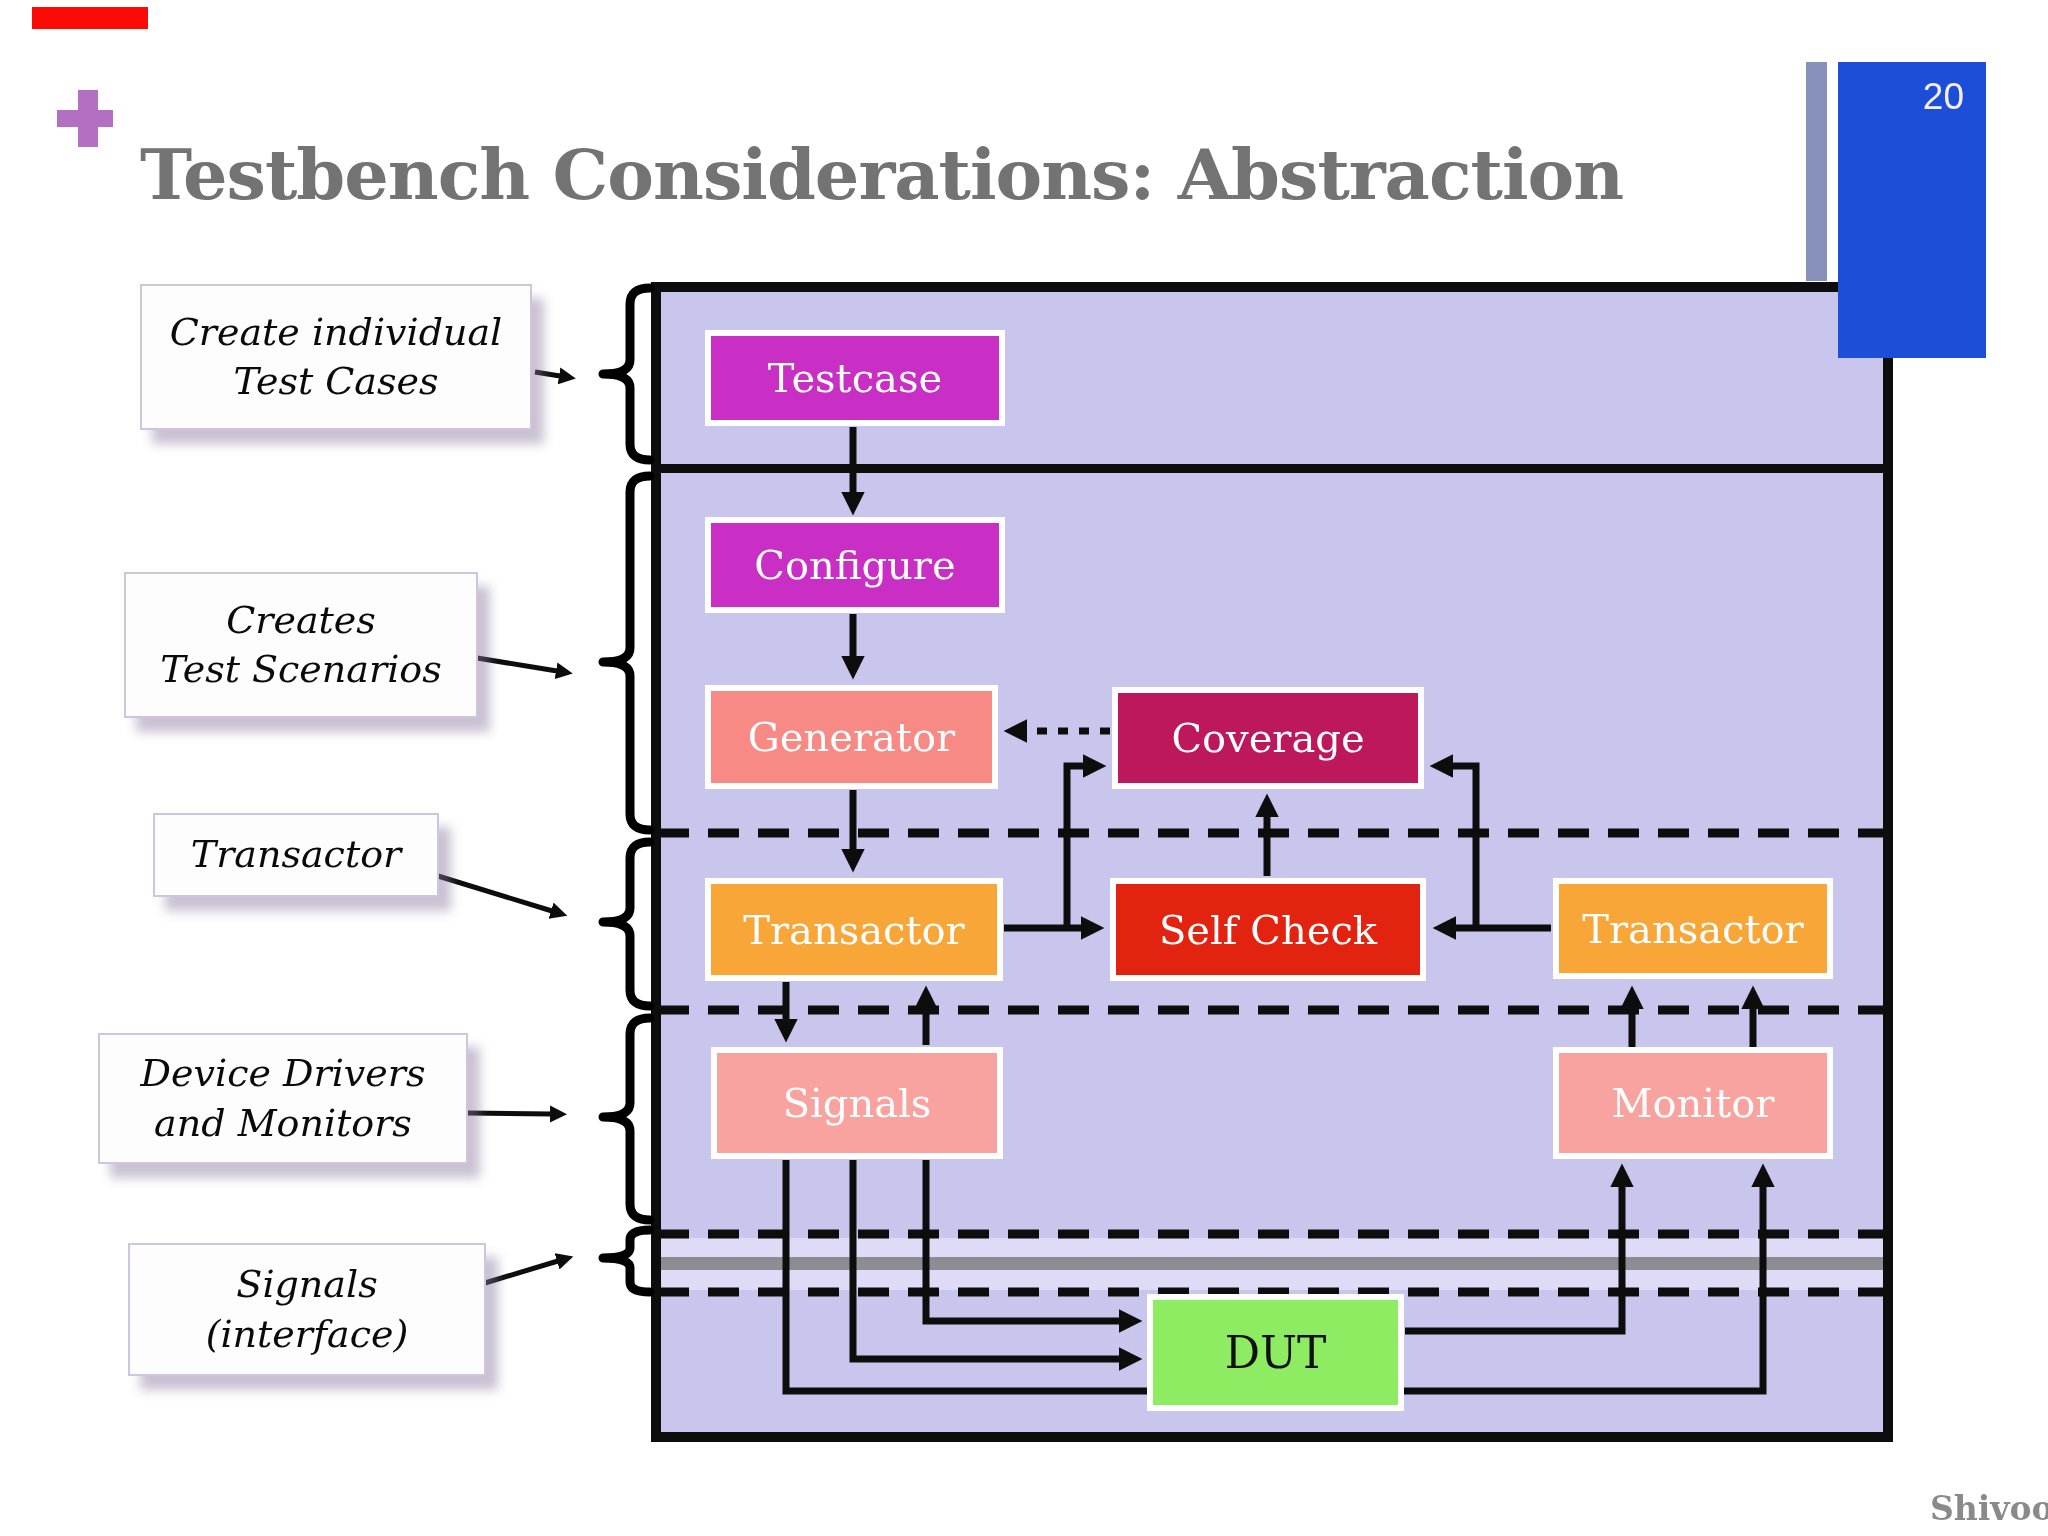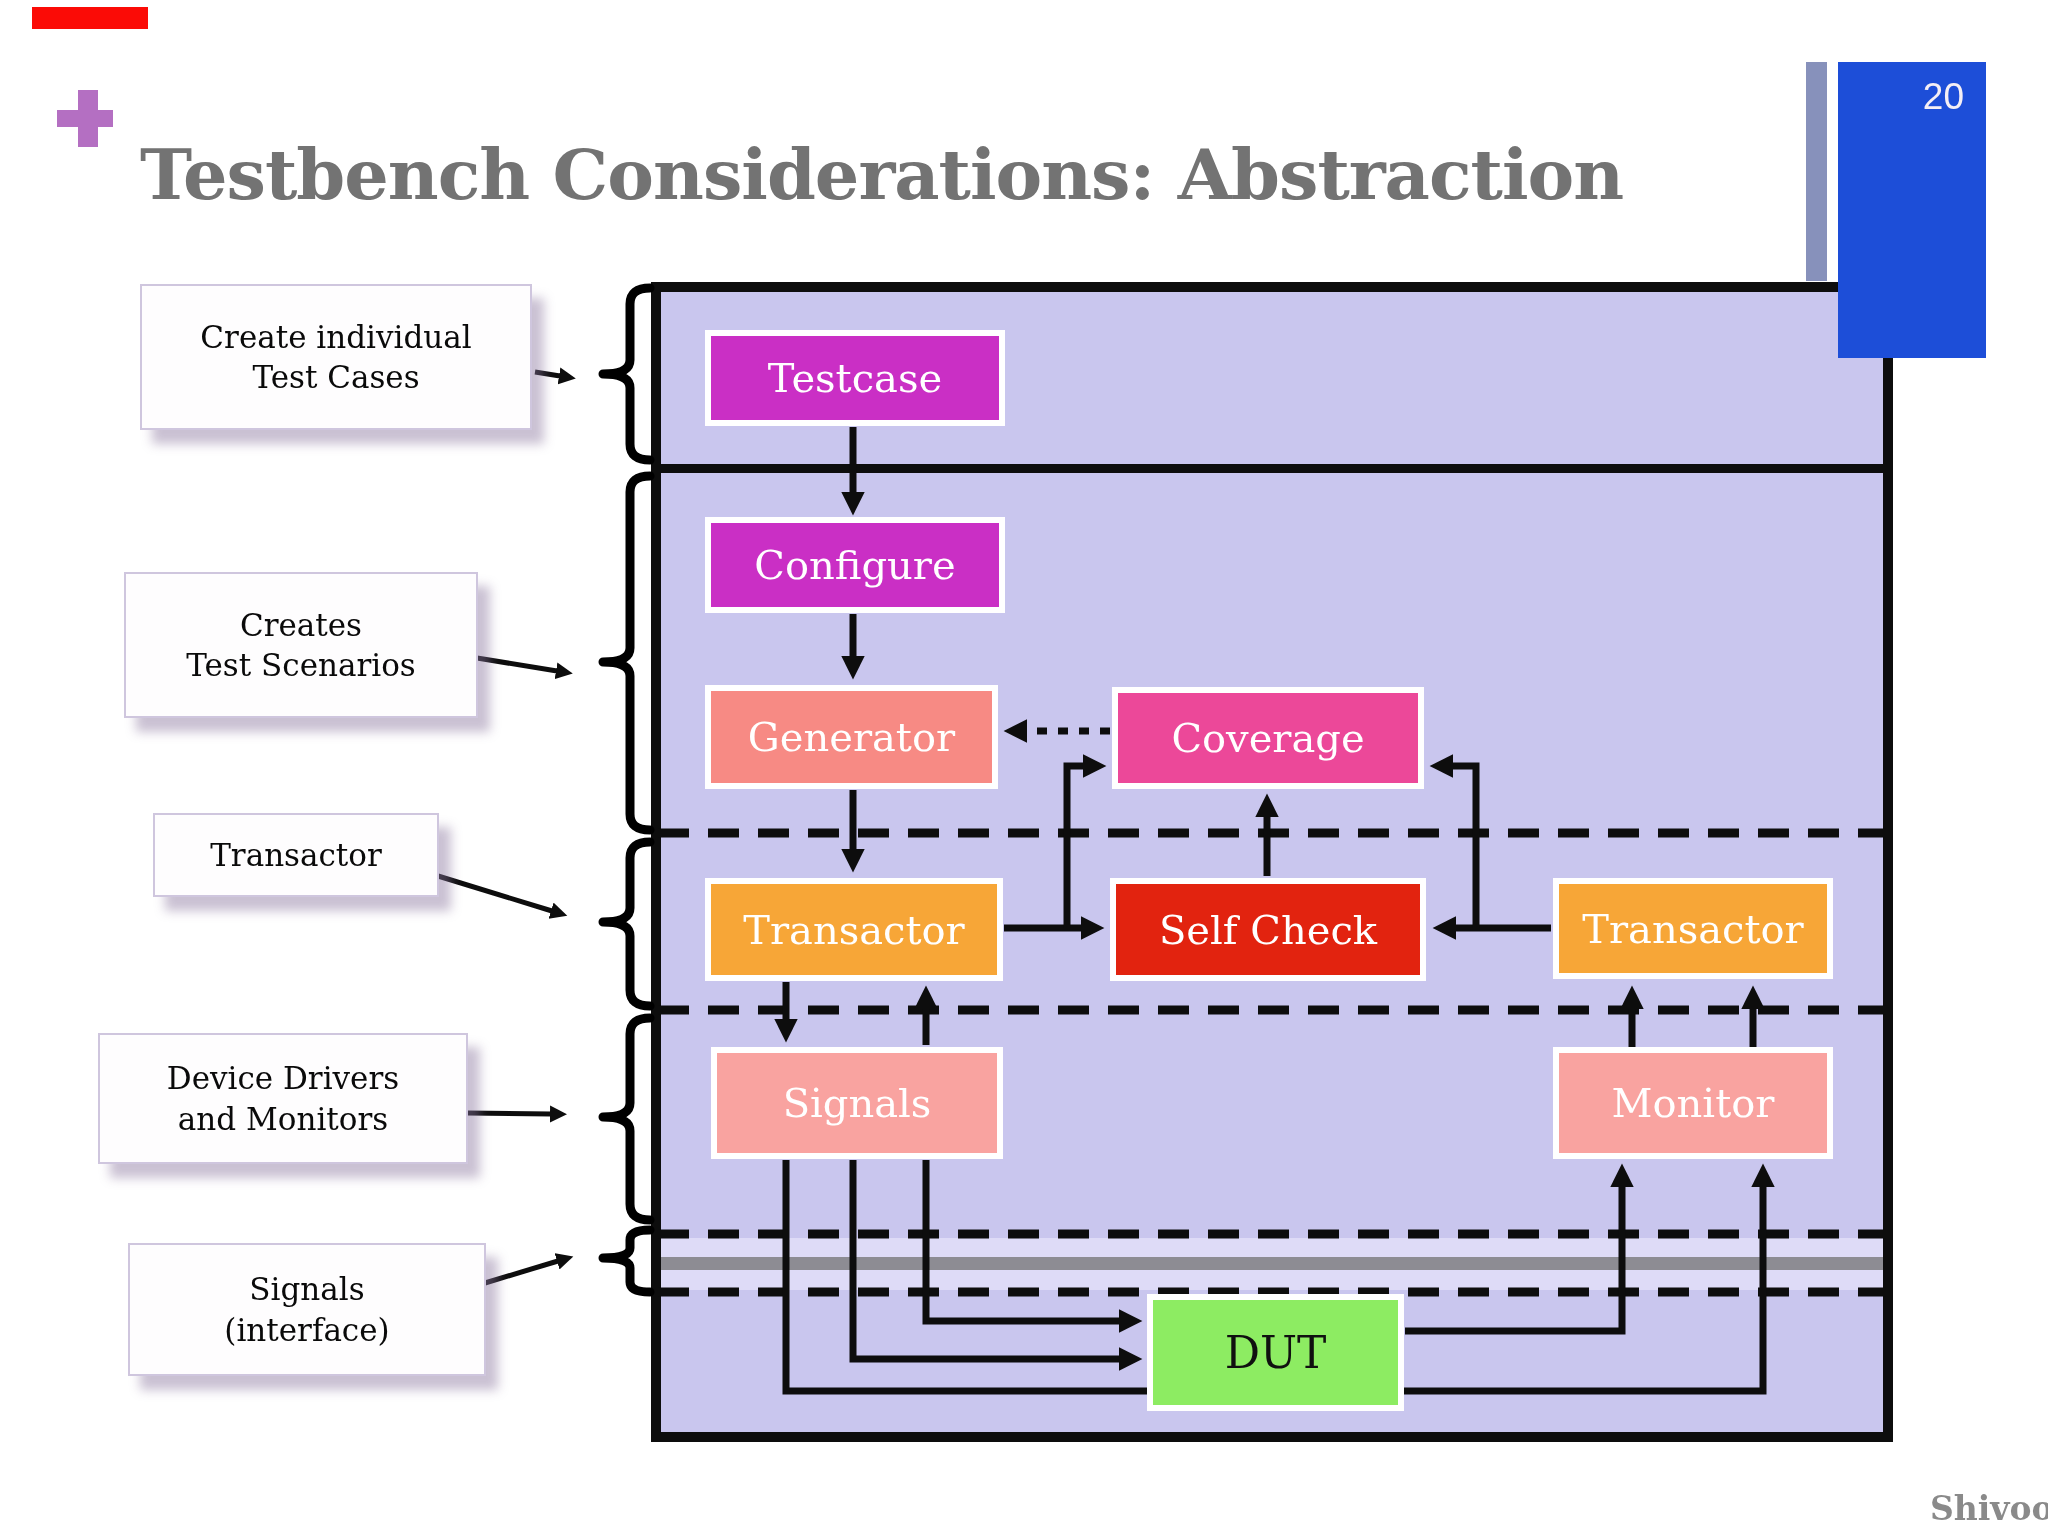--- a/index.html
+++ b/index.html
@@ -16,23 +16,23 @@
                color:#737373;line-height:1.05;z-index:6;letter-spacing:-1px;}
 
   
   #side-strip{left:1806px;top:62px;width:21px;height:219px;background:#8791bb;z-index:7;}
   #page-number-block{left:1838px;top:62px;width:148px;height:296px;background:#1d4ed8;z-index:7;
                      text-align:right;box-sizing:border-box;padding:14px 22px 0 0;}
   #page-number{font-family:"Liberation Sans",sans-serif;font-size:37px;color:#f5eff5;}
 
   
   .note-box{background:#fefdfe;border:2px solid #cfc6de;box-shadow:12px 14px 10px rgba(138,118,158,.45);
-            color:#0a0a0a;font-size:31px;line-height:1.3;text-align:center;
+            color:#0a0a0a;font-size:38px;line-height:1.3;text-align:center;
             display:flex;align-items:center;justify-content:center;white-space:pre-line;
-            box-sizing:border-box;z-index:5;}
+            box-sizing:border-box;z-index:5;font-style:italic;}
   #note-1{left:140px;top:284px;width:392px;height:146px;}
   #note-2{left:124px;top:536px;width:354px;height:146px;margin-top:36px;}
   #note-3{left:153px;top:813px;width:286px;height:84px;}
   #note-4{left:98px;top:1033px;width:370px;height:131px;}
   #note-5{left:128px;top:1243px;width:358px;height:133px;}
 
   
   #panel{left:651px;top:282px;width:1242px;height:1160px;background:#c9c6ee;
          border:10px solid #0d0d0d;box-sizing:border-box;z-index:1;}
   #row-divider{left:661px;top:464px;width:1222px;height:9px;background:#0d0d0d;z-index:2;}
@@ -41,21 +41,21 @@
 
   
   #connector-layer{left:0;top:0;width:2048px;height:1536px;z-index:3;pointer-events:none;}
 
   
   .dbox{border:6px solid #ffffff;box-sizing:border-box;display:flex;align-items:center;
         justify-content:center;color:#ffffff;font-size:40px;z-index:4;}
   #box-testcase{left:705px;top:330px;width:300px;height:96px;background:#ca2fc5;}
   #box-configure{left:705px;top:517px;width:300px;height:96px;background:#ca2fc5;}
   #box-generator{left:705px;top:685px;width:293px;height:104px;background:#f78a84;}
-  #box-coverage{left:1112px;top:687px;width:312px;height:102px;background:#ec4899;}
+  #box-coverage{left:1112px;top:687px;width:312px;height:102px;background:#be185d;}
   #box-transactor-left{left:705px;top:878px;width:298px;height:103px;background:#f7a637;}
   #box-selfcheck{left:1110px;top:878px;width:316px;height:103px;background:#e2230f;}
   #box-transactor-right{left:1553px;top:878px;width:280px;height:101px;background:#f7a637;}
   #box-driver{left:711px;top:1047px;width:292px;height:112px;background:#f9a3a0;}
   #box-monitor{left:1553px;top:1047px;width:280px;height:112px;background:#f9a3a0;}
   #box-dut{left:1147px;top:1294px;width:257px;height:117px;background:#8dec62;color:#101010;font-size:44px;}
 
   #footer-credit{left:1930px;top:1489px;font-size:33px;font-weight:bold;color:#8a8a8a;z-index:6;}
 </style>
 </head>

